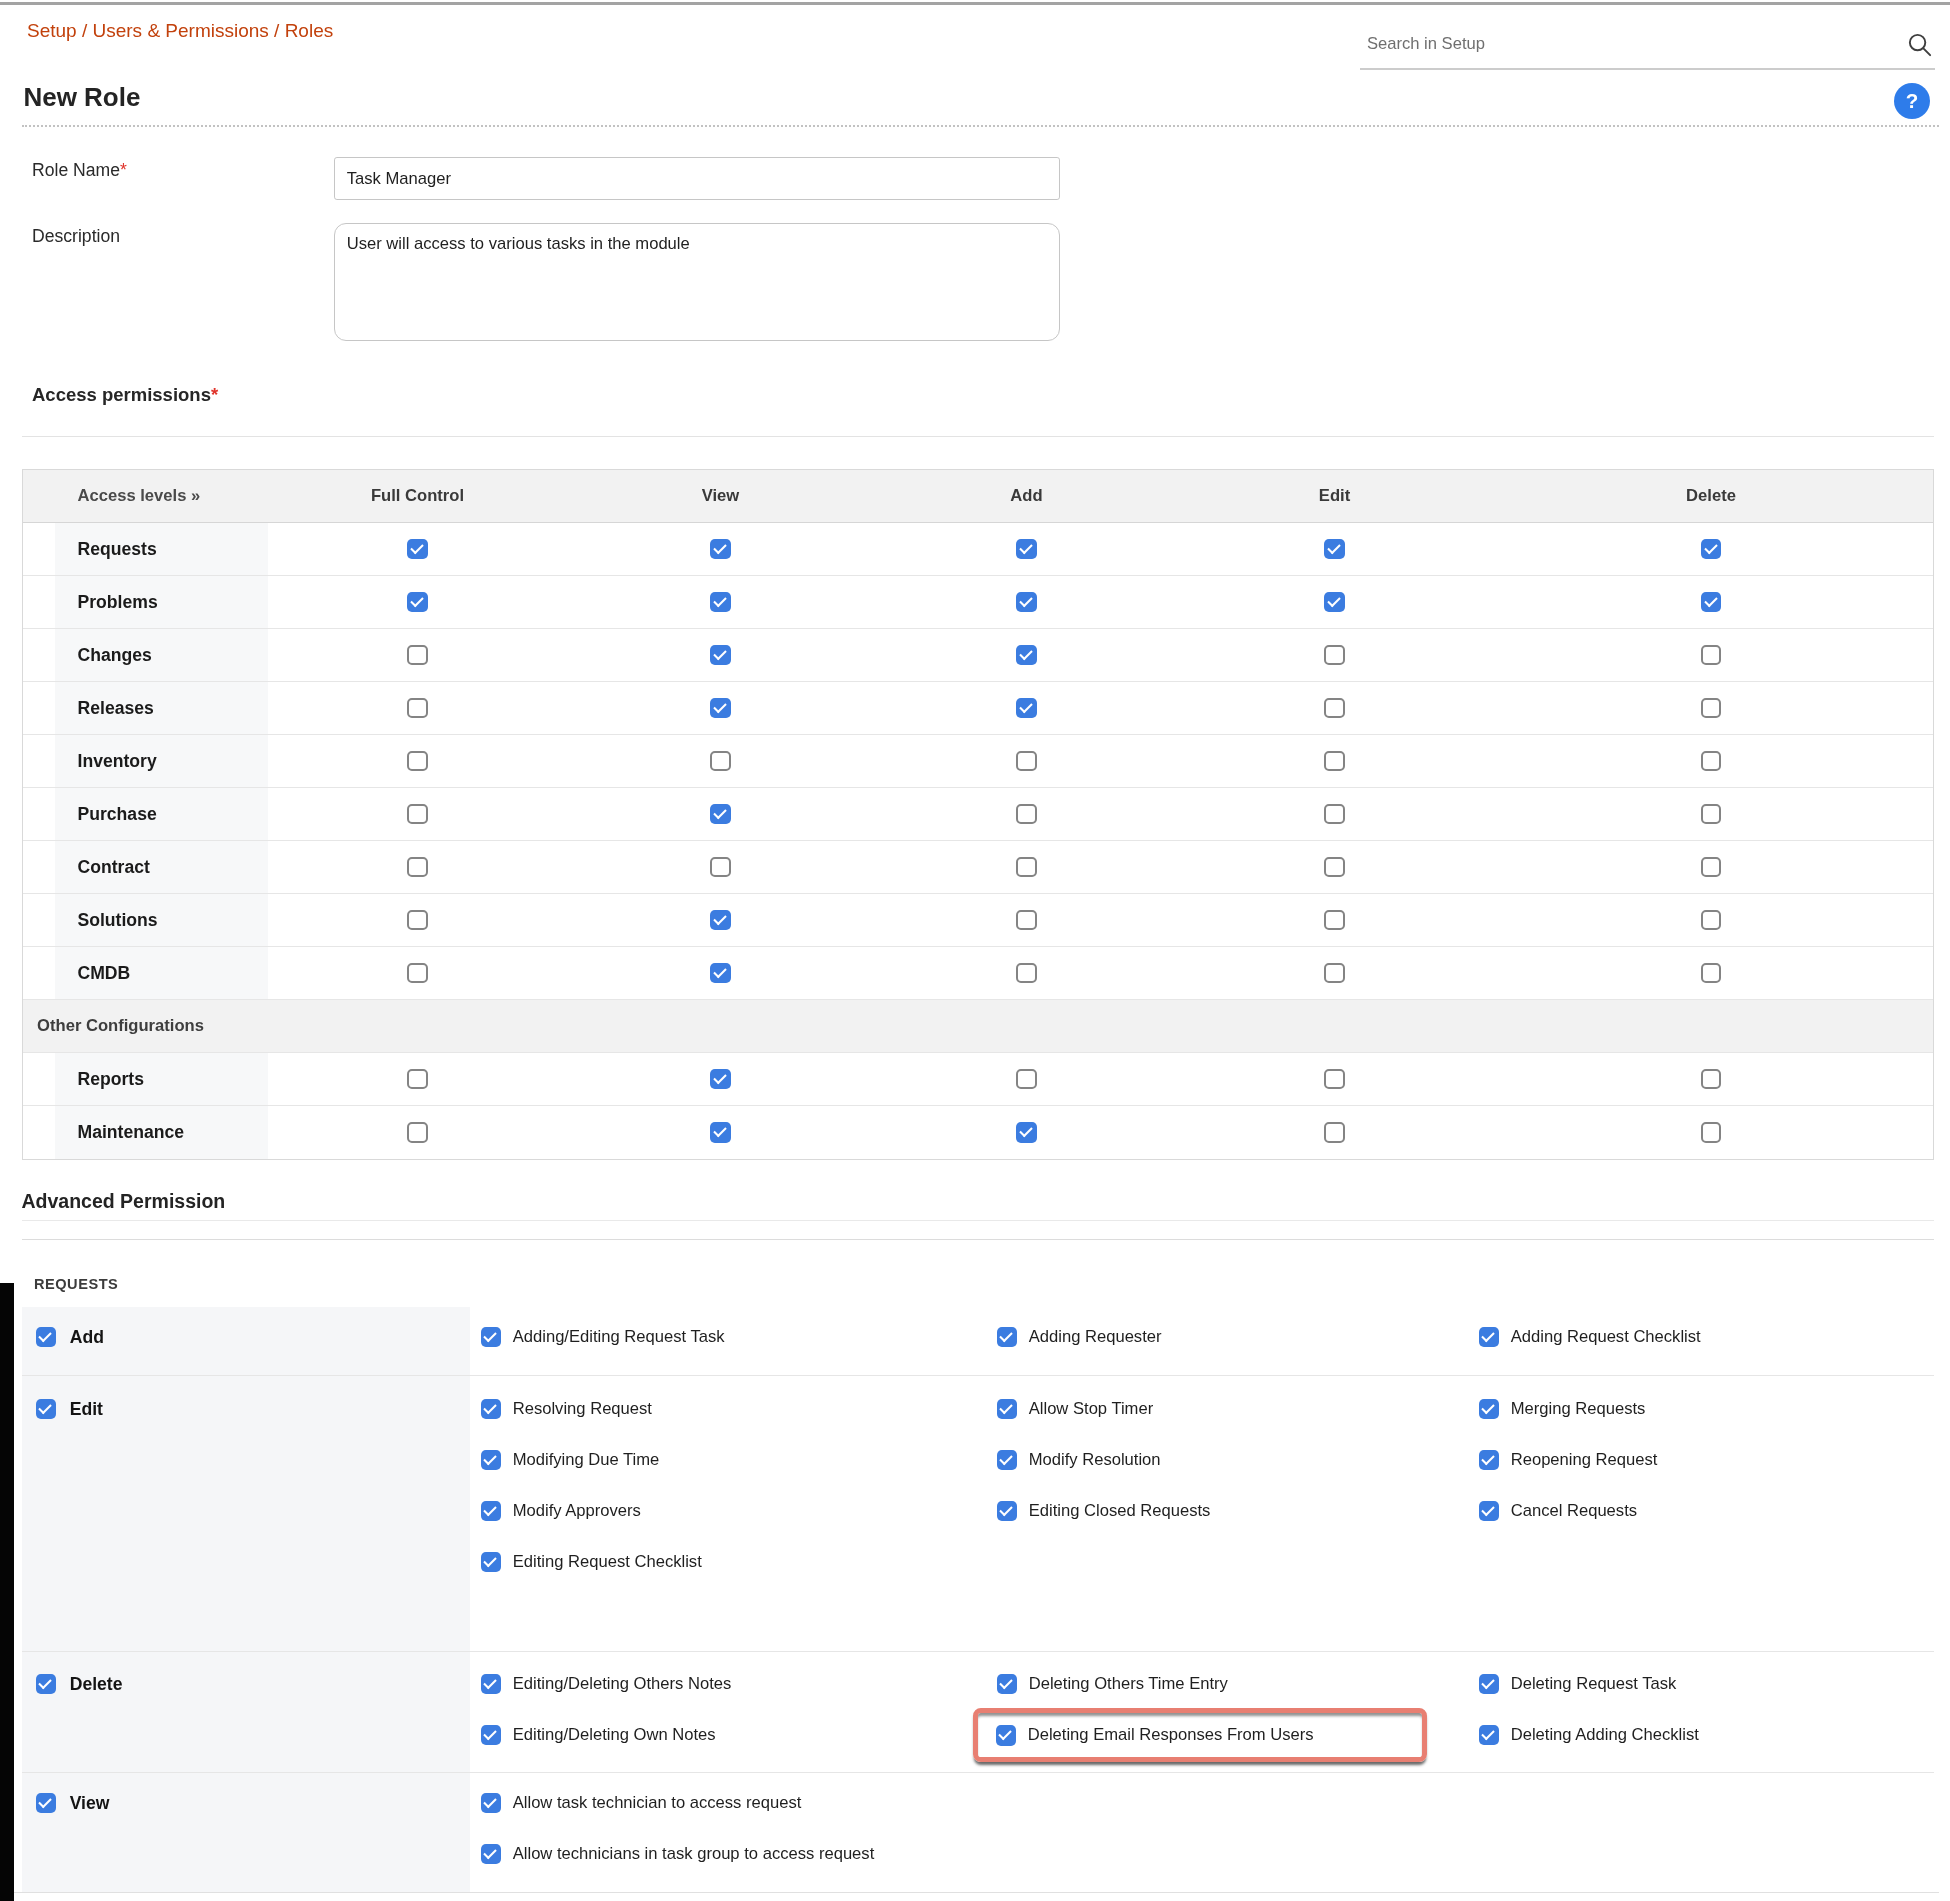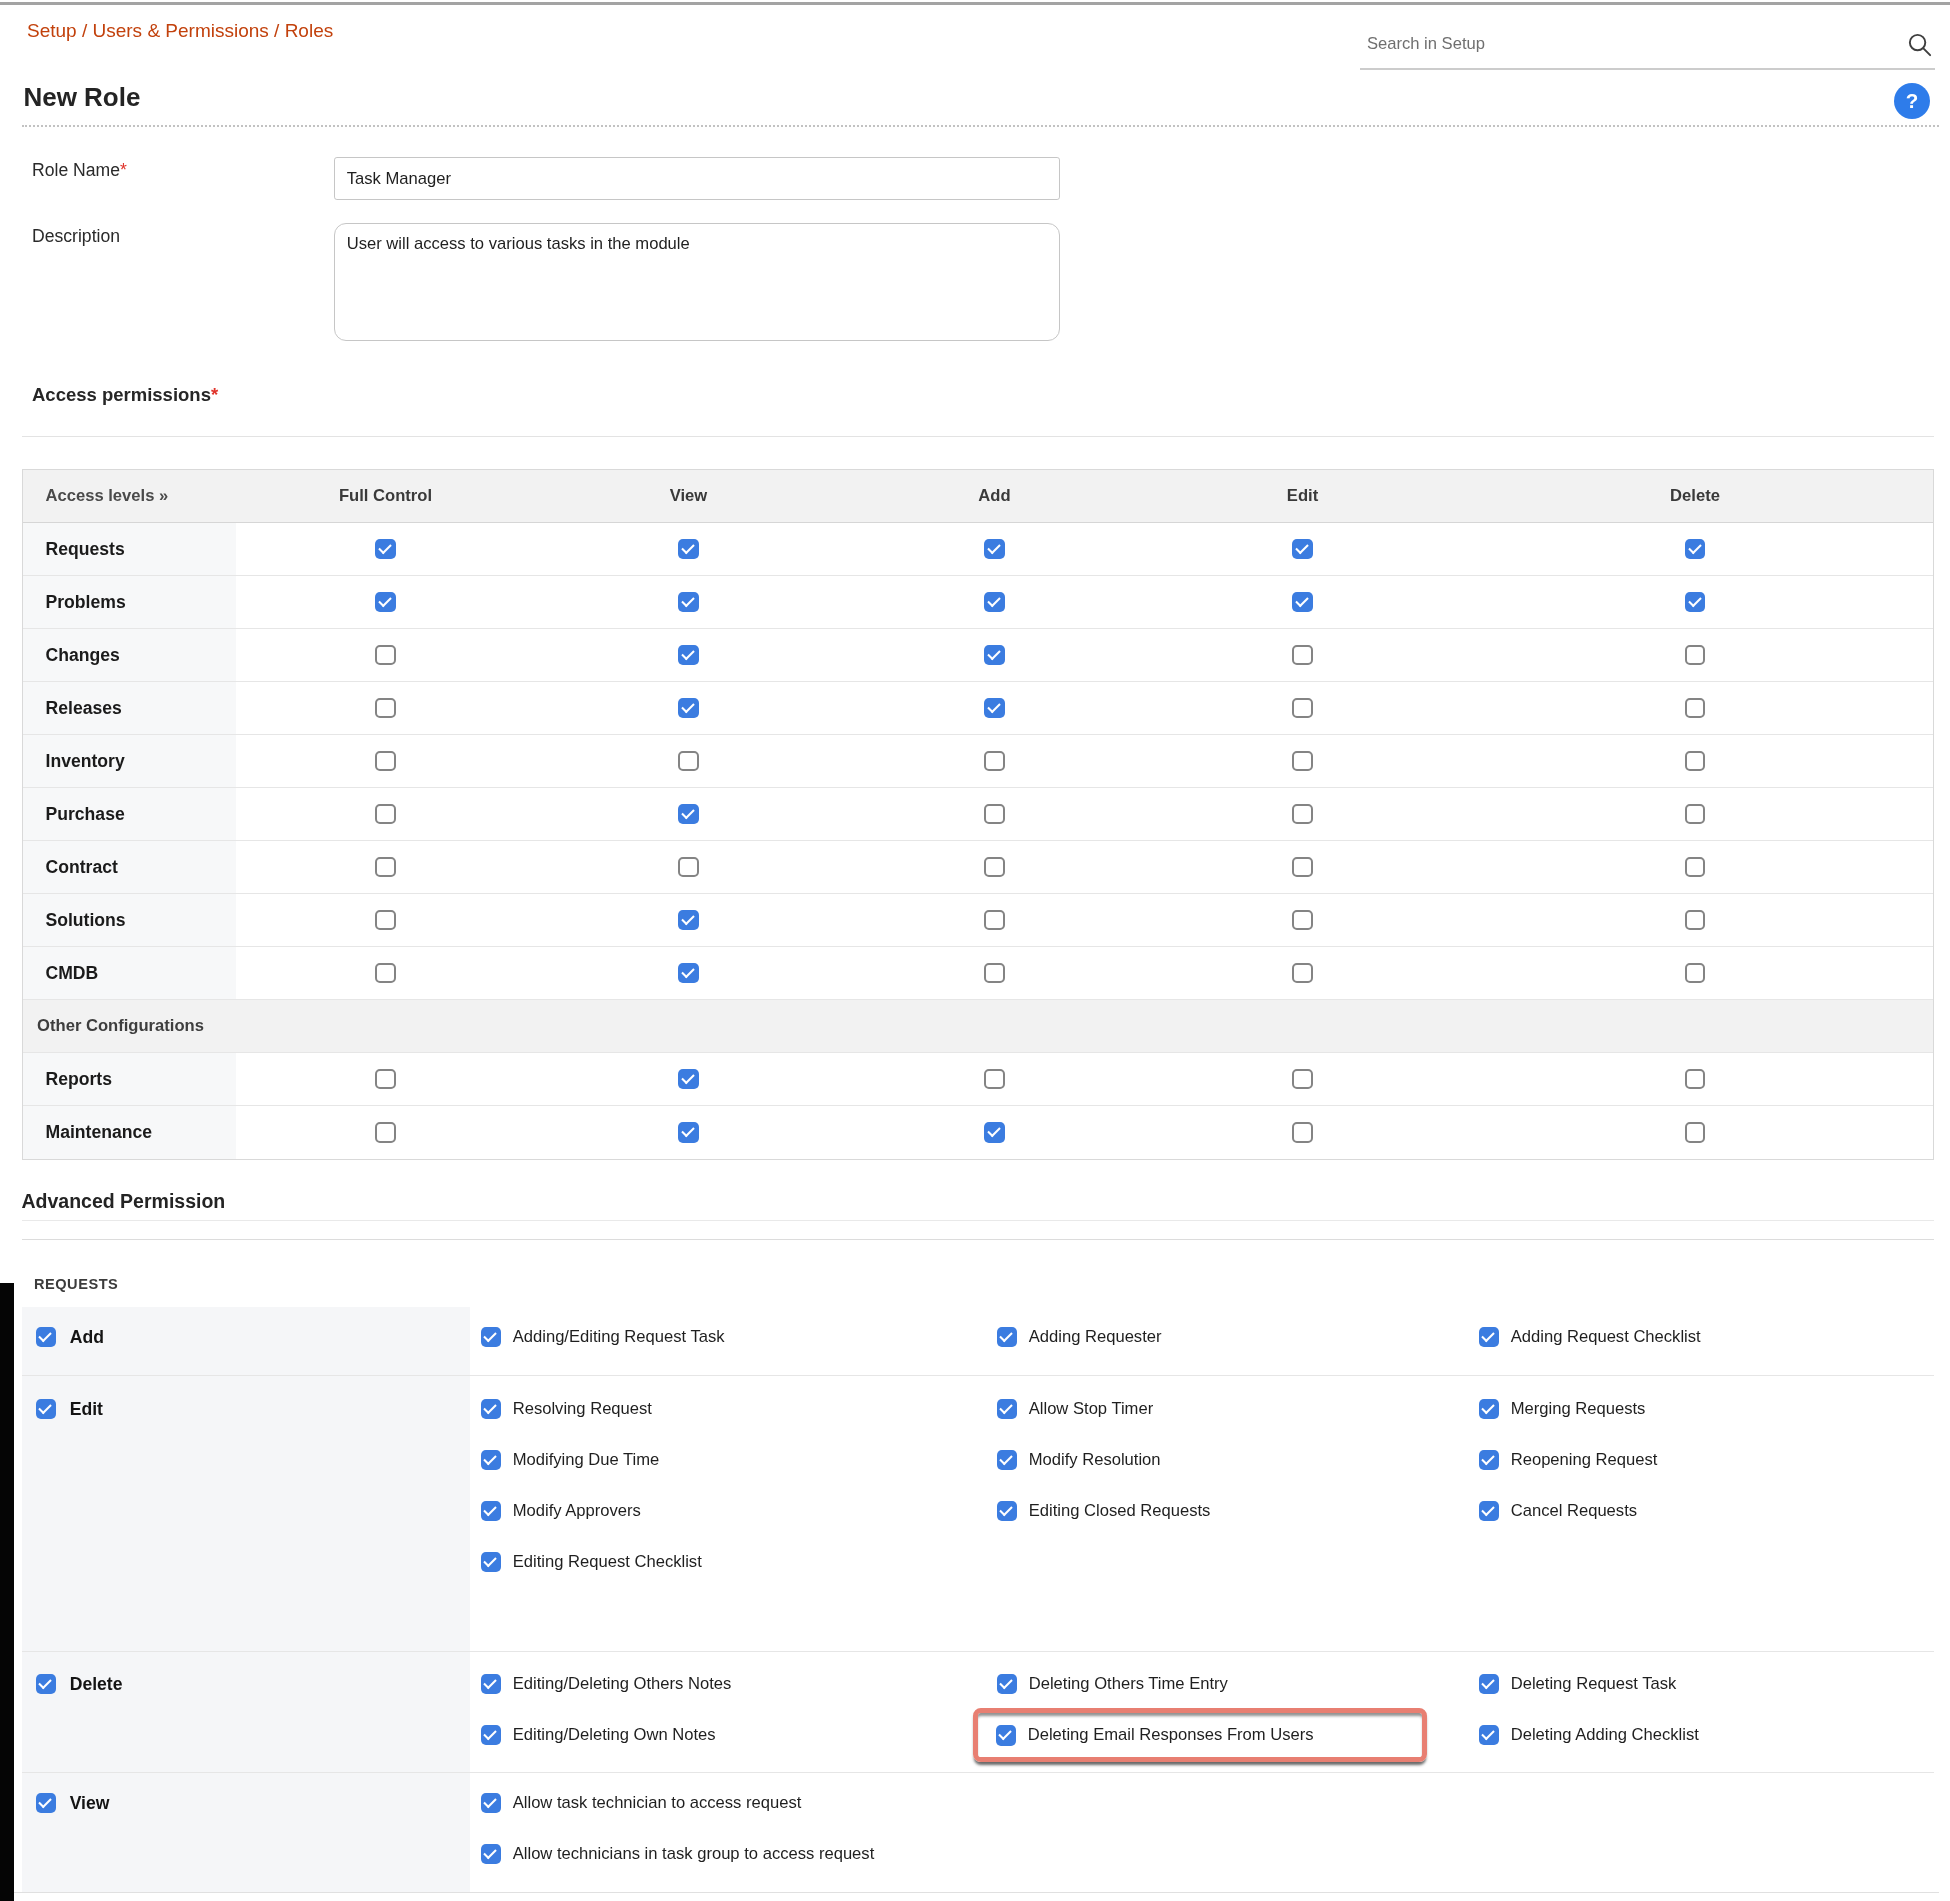--- a/index.html
+++ b/index.html
@@ -36,21 +36,21 @@
   
   .cb{width:20.5px;height:20.5px;border-radius:4.9px;box-sizing:border-box;position:relative;display:inline-block;flex:0 0 20.5px;cursor:pointer;}
   .cb.on{background:var(--accent);}
   .cb.on::after{content:'';position:absolute;left:3.9px;top:4.9px;width:9.8px;height:4.9px;
                 border-left:2.4px solid #fff;border-bottom:2.4px solid #fff;transform:rotate(-45deg);}
   .cb.off{background:#fff;border:2px solid #848484;}
 
   
   #acctable{left:21.5px;top:469px;width:1912px;border:1px solid #d9d9d9;box-sizing:border-box;background:#fff;}
   .t-head{height:53px;display:flex;align-items:center;background:#f2f2f2;border-bottom:1px solid #d6d6d6;box-sizing:border-box;}
-  .c0{width:213px;padding-left:23px;box-sizing:border-box;}
+  .c0{width:213px;padding-left:23px;box-sizing:border-box;margin-left:32px;}
   .c1{width:300px;}.c2{width:306px;}.c3{width:306px;}.c4{width:310px;}.c5{flex:1;}
   .ccell{display:flex;align-items:center;justify-content:center;}
   .t-head .c0{font-size:16.6px;font-weight:700;color:#4a4a4a;}
   .t-head .hc{font-size:16.6px;font-weight:700;color:#3a3a3a;text-align:center;}
   .t-row{height:53px;display:flex;align-items:stretch;border-bottom:1px solid #e6e6e6;box-sizing:border-box;}
   .t-row:last-child{border-bottom:none;}
   .t-row .c0{font-size:17.6px;font-weight:700;color:#1b1b1b;background:#f7f8f9;display:flex;align-items:center;}
   .t-band{height:53px;background:#f2f2f2;border-bottom:1px solid #e6e6e6;display:flex;align-items:center;
           padding-left:14.6px;font-size:16.6px;font-weight:700;color:#3e3e3e;box-sizing:border-box;}
 

